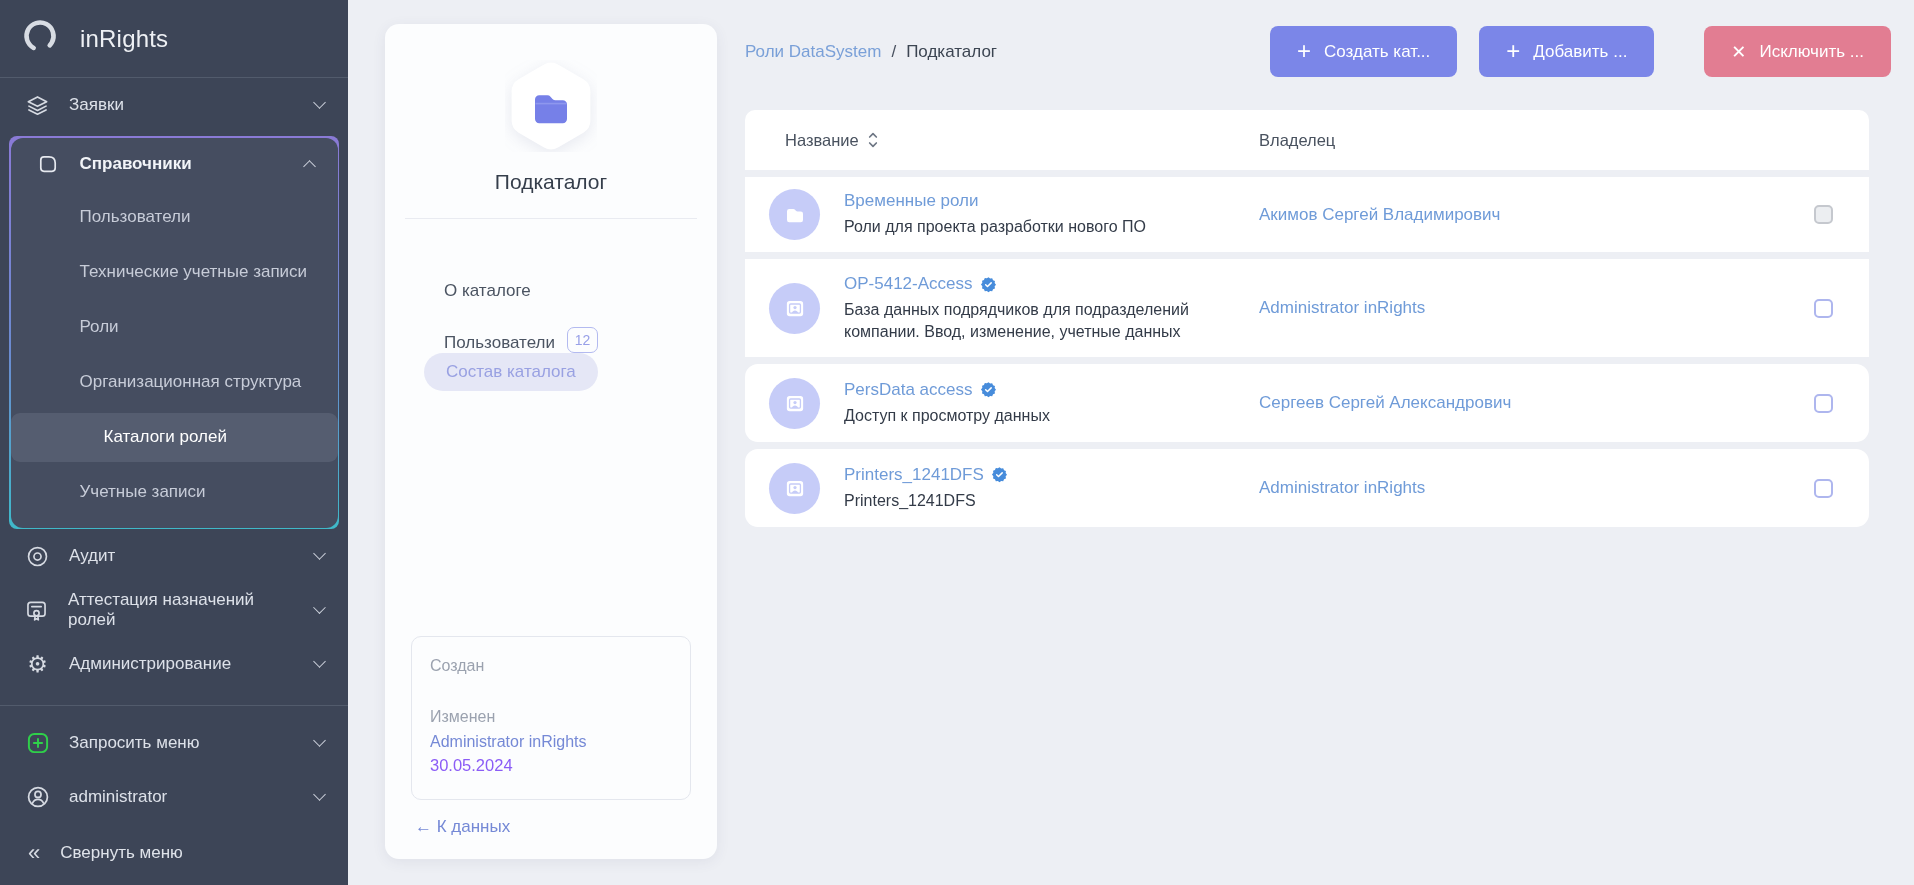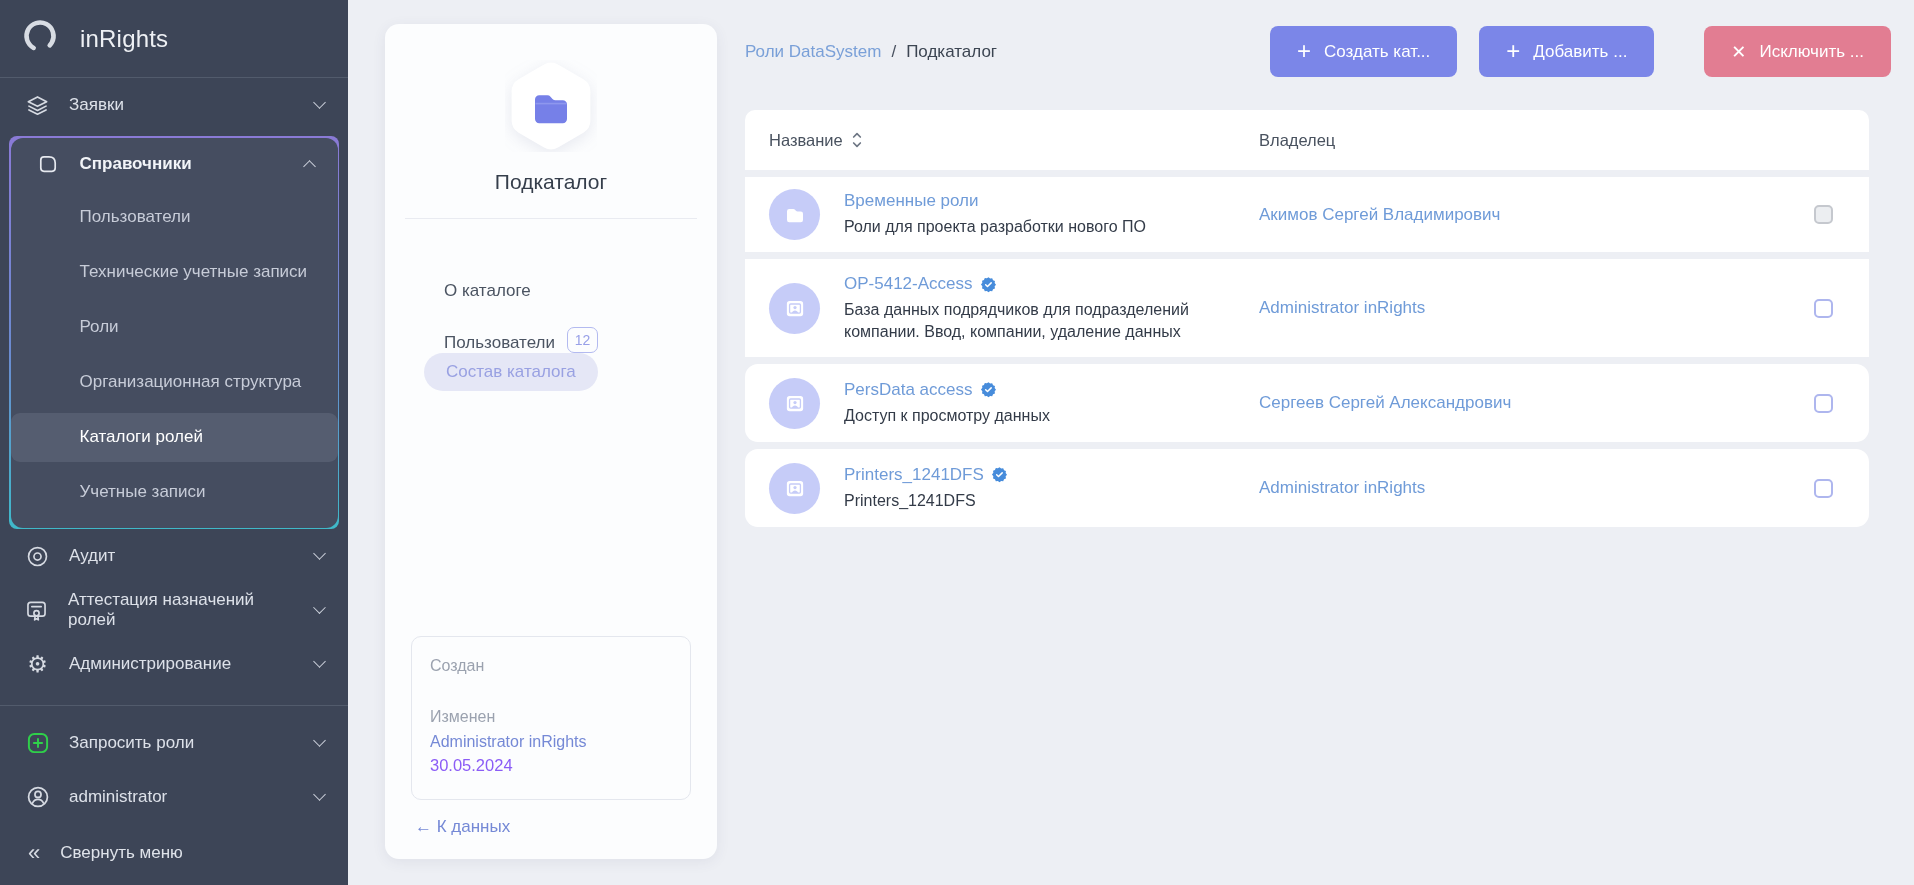--- a/index.html
+++ b/index.html
@@ -28,21 +28,21 @@
   .chev { width:9px; height:9px; border-right:1.8px solid #ccd1db; border-bottom:1.8px solid #ccd1db;
     transform:rotate(45deg); margin-left:auto; margin-top:-5px; }
   .chev.up { transform:rotate(-135deg); margin-top:6px; }
   .group-border { margin:4px 9px 0; border-radius:8px; padding:1.5px;
     background:linear-gradient(180deg,#8a7ad6 0%, #6b8bd0 55%, #3fb9c9 100%); }
   .group-inner { background:#454d60; border-radius:12px; padding-bottom:8px; }
   .group-inner .side-item { height:52px; }
   .group-inner .side-item .lbl { color:#f2f4f8; font-weight:600; }
   .sub-item { height:55px; display:flex; align-items:center; padding:0 18px 0 69px;
     color:#c7ccd8; cursor:pointer; }
-  .sub-item.selected { height:49px; margin:3px 0; padding-left:69px; background:#555d70;
+  .sub-item.selected { height:49px; margin:3px 0; padding-left:93px; background:#555d70;
     border-radius:9px; color:#ffffff; }
   .side-divider { border-top:1px solid #525b6c; margin:14px 0 10px; }
   .green-ic { color:#2fd04a; }
   .collapse-item { height:54px; display:flex; align-items:center; gap:20px; padding:0 28px; cursor:pointer; margin-top:2px;}
   .collapse-glyph { font-size:22px; color:#d6dae2; line-height:1; }
   .uni-icon { font-family:"DejaVu Sans", sans-serif; font-size:23px; line-height:1; }
 
   
   .panel {
     width:332px; min-width:332px; height:835px;
@@ -81,21 +81,21 @@
     padding:0 27px; cursor:pointer; }
   .btn.indigo { background:#7b86e8; }
   .btn.pink { background:#e27d92; margin-left:28px; }
   .btn .plus { font-size:24px; font-weight:300; line-height:1; margin-top:-2px; }
   .btn .cross { font-size:18px; line-height:1; }
 
   .table { margin-top:33px; }
   .t-grid { display:grid; grid-template-columns:514px 1fr 110px; align-items:center; }
   .thead { background:#fff; border-radius:10px 10px 0 0; height:60px; }
   .th { font-size:16.5px; color:#49525f; display:flex; align-items:center; gap:8px; }
-  .th.name { padding-left:24px; }
+  .th.name { padding-left:40px; }
   .sort-ic { display:flex; cursor:pointer; }
   .trow { background:#fff; margin-top:7px; }
   .trow:last-child { border-radius:0 0 10px 10px; }
   .trow.h73 { min-height:73px; } .trow.h98 { min-height:98px; } .trow.h78 { min-height:78px;border-radius:13px; }
   .name-cell { display:flex; align-items:center; gap:24px; padding:12px 10px 12px 24px; }
   .avatar { width:51px; height:51px; min-width:51px; border-radius:50%; background:#c6ccf8;
     display:flex; align-items:center; justify-content:center; }
   .row-title { font-size:17px; color:#6f9bd8; display:flex; align-items:center; gap:7px; cursor:pointer; }
   .row-sub { font-size:16px; color:#333b48; margin-top:5px; max-width:375px; line-height:1.32; }
   .owner-link { font-size:17px; color:#6f9bd8; cursor:pointer; }
@@ -183,21 +183,21 @@
 
   <div class="side-divider"></div>
 
   <div class="side-item">
     <span class="ic green-ic">
       <svg width="26" height="26" viewBox="0 0 24 24" fill="none" stroke="#2fd04a" stroke-width="1.8" stroke-linecap="round" stroke-linejoin="round">
         <rect x="3.6" y="3.6" width="16.8" height="16.8" rx="5"></rect>
           <path d="M12 8.2v7.6M8.2 12h7.6"></path>
       </svg>
     </span>
-    <span class="lbl">Запросить роли</span>
+    <span class="lbl">Запросить меню</span>
     <span class="chev"></span>
   </div>
 
   <div class="side-item">
     <span class="ic">
       <svg width="26" height="26" viewBox="0 0 24 24" fill="none" stroke="#d6dae2" stroke-width="1.6" stroke-linecap="round">
         <circle cx="12" cy="12" r="8.7"></circle>
           <circle cx="12" cy="9.6" r="2.8"></circle>
           <path d="M6.9 17.6c1-2.2 2.8-3.5 5.1-3.5s4.1 1.3 5.1 3.5"></path>
       </svg>
@@ -318,21 +318,21 @@
           </svg>
         </span>
         <div>
           <div class="row-title">
             <span>OP-5412-Access</span>
             <svg width="17" height="17" viewBox="0 0 24 24">
               <path fill="#478cdb" d="M12 1.7l2.3 1.9 2.9-.4 1.2 2.7 2.7 1.2-.4 2.9 1.9 2.3-1.9 2.3.4 2.9-2.7 1.2-1.2 2.7-2.9-.4-2.3 1.9-2.3-1.9-2.9.4-1.2-2.7-2.7-1.2.4-2.9L1.4 12l1.9-2.3-.4-2.9 2.7-1.2 1.2-2.7 2.9.4z"></path>
               <path d="M8 12.3l2.6 2.6 5.2-5.2" stroke="#fff" stroke-width="2.1" fill="none" stroke-linecap="round" stroke-linejoin="round"></path>
             </svg>
           </div>
-          <div class="row-sub">База данных подрядчиков для подразделений компании. Ввод, компании, удаление данных</div>
+          <div class="row-sub">База данных подрядчиков для подразделений компании. Ввод, изменение, учетные данных</div>
         </div>
       </div>
       <div class="owner-link">Administrator inRights</div>
       <div class="check-cell">
           <div class="cb indigo"></div>
         </div>
     </div>
 
     <div class="trow t-grid h78">
       <div class="name-cell">

